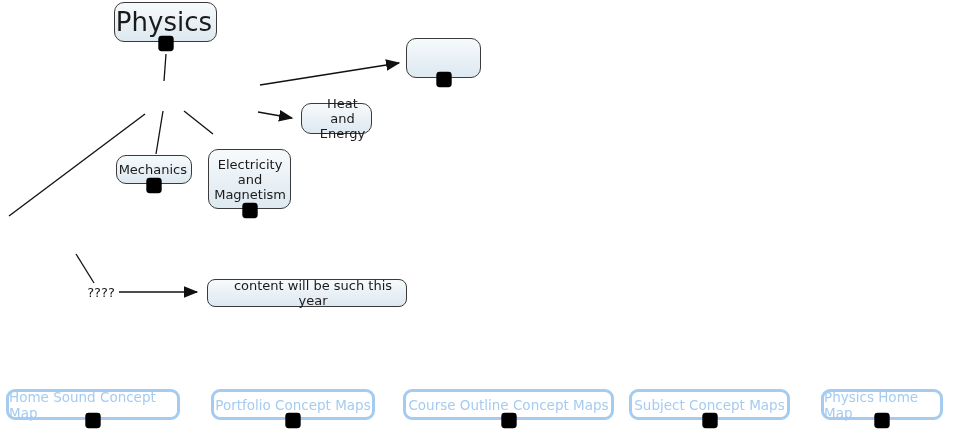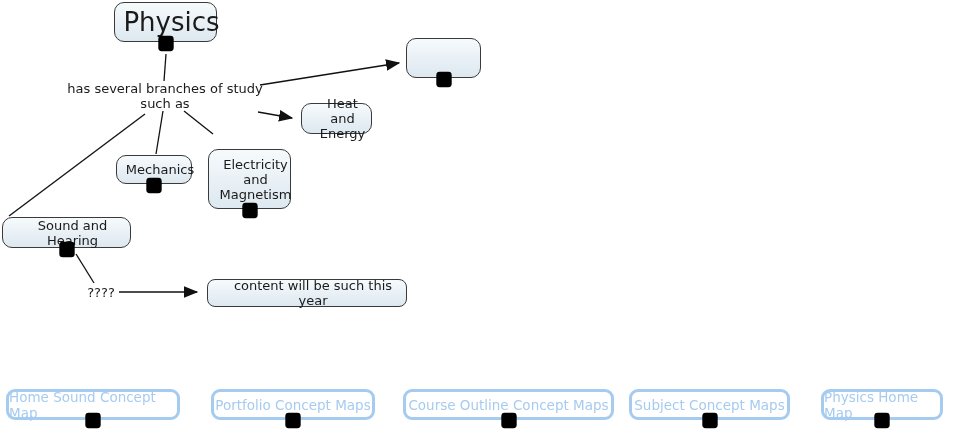--- a/index.html
+++ b/index.html
@@ -14,21 +14,21 @@
   }
   *{margin:0;padding:0;box-sizing:border-box;}
   html,body{background:#ffffff;}
   body{font-family:"DejaVu Sans","Liberation Sans",sans-serif;color:var(--text-color);}
   .canvas{position:relative;width:957px;height:435px;background:#ffffff;overflow:hidden;}
   .edges{position:absolute;left:0;top:0;width:957px;height:435px;pointer-events:none;}
   .edges line{stroke:var(--edge-color);stroke-width:1.3;}
 
   .node{
     position:absolute;
-    display:flex;align-items:center;justify-content:center;
+    display:flex;align-items:center;justify-content:flex-end;
     text-align:center;
     border:1px solid var(--node-border);
     border-radius:10px;
     background:linear-gradient(to bottom,var(--node-fill-top),var(--node-fill-bottom));
     font-size:13px;line-height:15px;padding-left:12px;
   }
   .node .node-label{display:block;padding:1px 4px;}
   #node-physics{left:114px;top:2px;width:103px;height:40px;font-size:26px;line-height:28px;}
   #node-light-vision{left:406px;top:38px;width:75px;height:40px;}
   #node-heat-energy{left:301px;top:103px;width:71px;height:31px;}
@@ -119,35 +119,25 @@
       </svg>
   </div>
 
   <div class="node" id="node-electricity">
     <span class="node-label">Electricity and Magnetism</span>
     <svg class="cmap-icon">
         <use href="#cmap-icon"></use>
       </svg>
   </div>
 
-  <div class="node" id="node-sound">
-    <span class="node-label">Sound and Hearing</span>
-    <svg class="cmap-icon">
-        <use href="#cmap-icon"></use>
-      </svg>
-  </div>
 
   <div class="node" id="node-content">
     <span class="node-label">content will be such this year</span>
   </div>
 
-  <div class="phrase" id="phrase-branches">
-    <span>has several branches of study</span><br>
-    <span>such as</span>
-  </div>
   <div class="phrase" id="phrase-unknown">????</div>
 
   <div class="nav-box" id="nav-1">
     <span>Home Sound Concept Map</span>
     <svg class="cmap-icon">
         <use href="#cmap-icon"></use>
       </svg>
   </div>
   <div class="nav-box" id="nav-2">
     <span>Portfolio Concept Maps</span>

